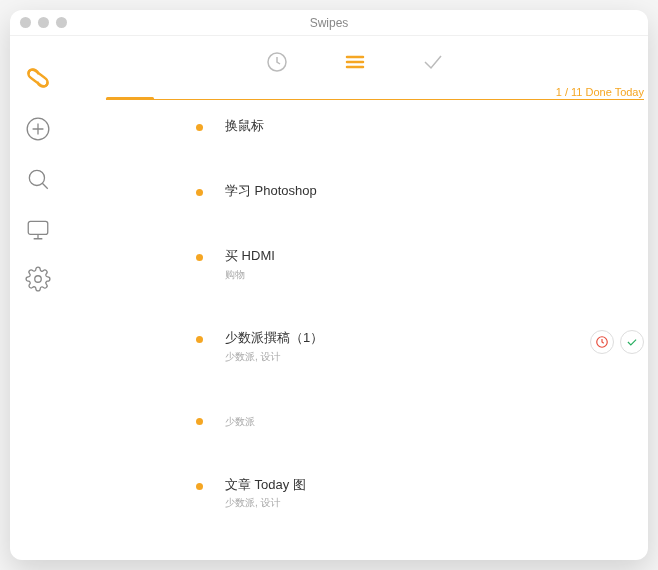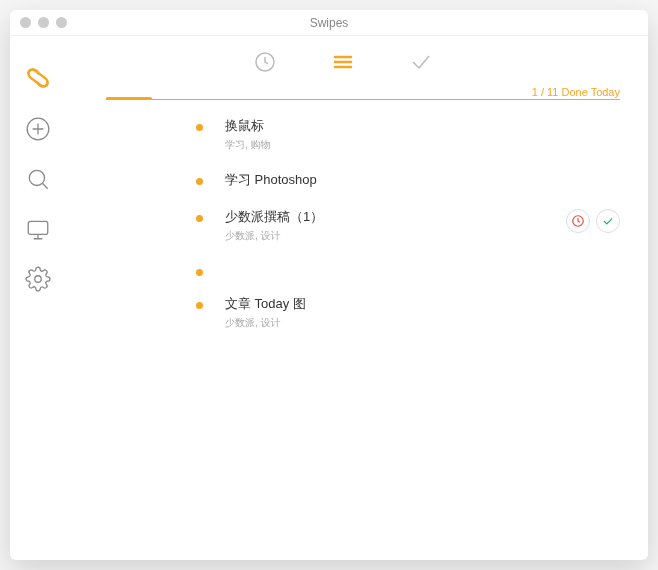--- a/index.html
+++ b/index.html
@@ -7,21 +7,21 @@
     font-family: -apple-system, "Helvetica Neue", Arial, sans-serif;
     background: #f5f5f5;
     display: flex;
     justify-content: center;
     padding: 10px;
   }
   .window {
     width: 638px;
     height: 550px;
     background: #fff;
-    border-radius: 6px;
+    border-radius: 12px;
     box-shadow: 0 10px 30px rgba(0,0,0,0.15);
     overflow: hidden;
     display: flex;
     flex-direction: column;
   }
   .titlebar {
     height: 26px;
     display: flex;
     align-items: center;
     padding: 0 10px;
@@ -67,21 +67,21 @@
     cursor: pointer;
     display: flex;
     align-items: center;
     justify-content: center;
   }
   .side-btn svg { width: 100%; height: 100%; }
   .main {
     flex: 1;
     display: flex;
     flex-direction: column;
-    padding-right: 28px;
+    padding-right: 4px;
   }
   .tabs {
     display: flex;
     justify-content: center;
     gap: 54px;
     padding: 14px 0 10px;
   }
   .tab {
     width: 24px; height: 24px;
     color: #bbb;
@@ -113,20 +113,21 @@
     right: 0;
     bottom: 2px;
     font-size: 11px;
     color: #f5a623;
   }
   .list {
     margin-top: 8px;
     margin-left: 130px;
     display: flex;
     flex-direction: column;
+    gap: 28px;
   }
   .task {
     display: flex;
     align-items: flex-start;
     padding: 10px 0;
     position: relative;
   }
   .dot {
     width: 7px; height: 7px;
     border-radius: 50%;
@@ -240,27 +241,33 @@
         <div class="progress-line"></div>
         <div class="progress-fill" id="pfill" style="width: 9%;"></div>
         <div class="progress-label">1 / 11 Done Today</div>
       </div>
 
       <div class="list" id="task-list">
           <div class="task">
             <div class="dot"></div>
             <div class="task-body">
               <div class="task-title">换鼠标</div>
-              <div class="task-tags">学习, 购物</div>
             </div>
           </div>
           <div class="task">
             <div class="dot"></div>
             <div class="task-body">
               <div class="task-title">学习 Photoshop</div>
+            </div>
+          </div>
+          <div class="task">
+            <div class="dot"></div>
+            <div class="task-body">
+              <div class="task-title">买 HDMI</div>
+              <div class="task-tags">购物</div>
             </div>
           </div>
           <div class="task">
             <div class="dot"></div>
             <div class="task-body">
               <div class="task-title">少数派撰稿（1）</div>
               <div class="task-tags">少数派, 设计</div>
             </div>
             <div class="actions">
               <div class="action snooze">
@@ -272,20 +279,21 @@
               <div class="action done">
                 <svg viewBox="0 0 24 24" fill="none" stroke="currentColor" stroke-width="2">
                   <polyline points="5 12 10 17 19 8"></polyline>
                 </svg>
               </div>
             </div>
           </div>
           <div class="task">
             <div class="dot"></div>
             <div class="task-body">
+              <div class="task-tags">少数派</div>
             </div>
           </div>
           <div class="task">
             <div class="dot"></div>
             <div class="task-body">
               <div class="task-title">文章 Today 图</div>
               <div class="task-tags">少数派, 设计</div>
             </div>
           </div>
         </div>

